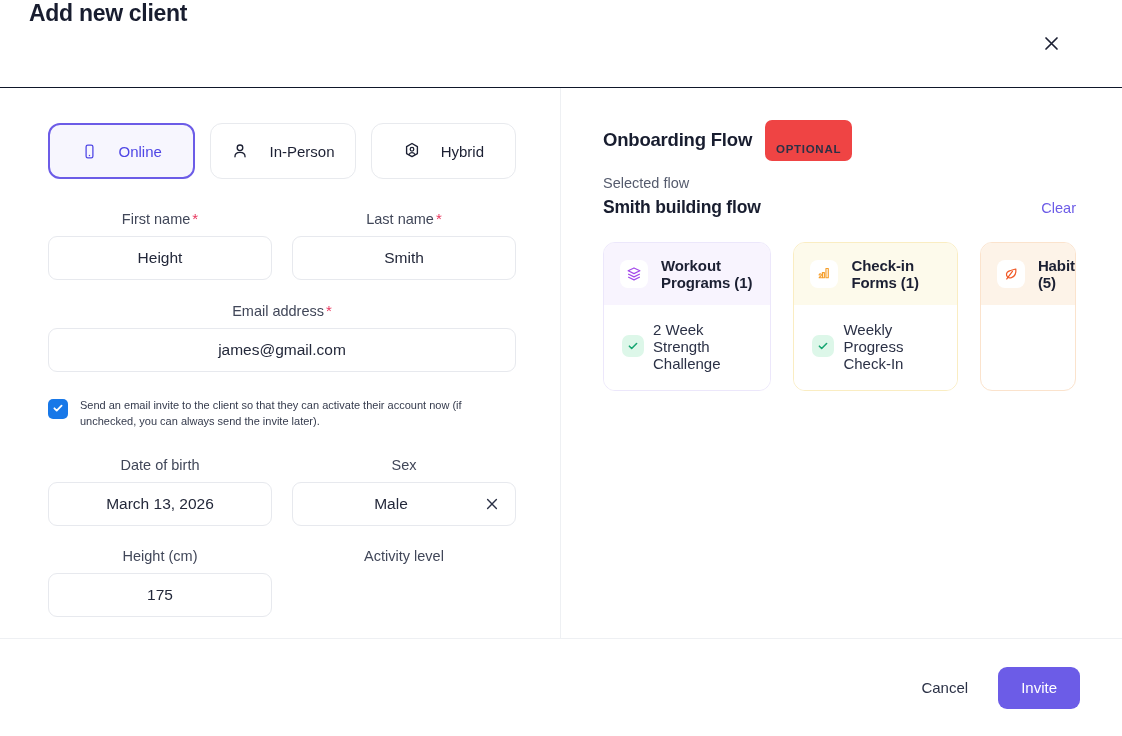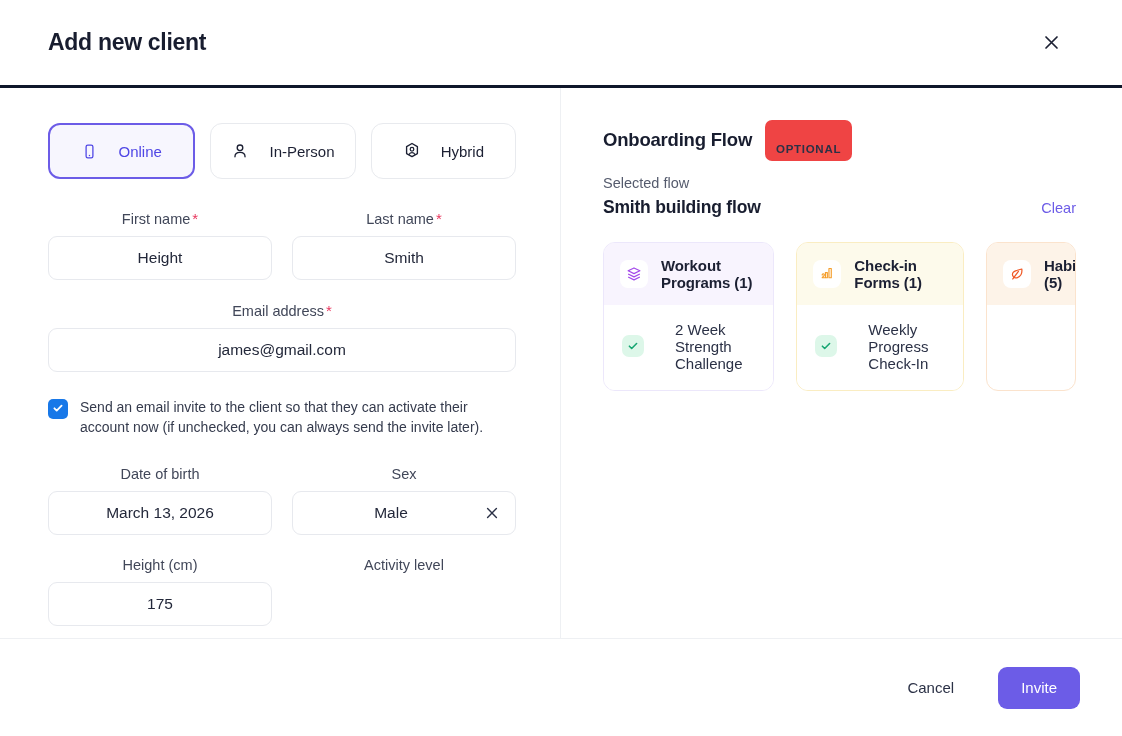--- a/index.html
+++ b/index.html
@@ -19,24 +19,23 @@
     height: 736px;
     background: #ffffff;
     display: flex;
     flex-direction: column;
   }
 
   
   .modal-header {
     height: 88px;
     flex: 0 0 88px;
-    border-bottom: 3px solid #0f172a;
-    display: flex;
-    align-items: center;
-    padding: 0 48px;
+    border-bottom: 1px solid #0f172a;
+    display: flex;
+    padding: 0 29px;
     position: relative;
   }
   .modal-title {
     font-size: 23px;
     font-weight: 700;
     letter-spacing: -0.3px;
     color: #181d2f;
   }
   .close-btn {
     position: absolute;
@@ -168,21 +167,21 @@
     height: 20px;
     border-radius: 5px;
     background: #1878e8;
     display: flex;
     align-items: center;
     justify-content: center;
     cursor: pointer;
     margin-top: 1px;
   }
   .check-text {
-    font-size: 14px;
+    font-size: 11px;
     line-height: 1.42;
     color: #353b4d;
     max-width: 432px;
   }
 
   
   .flow-head {
     display: flex;
     align-items: center;
     gap: 13px;
@@ -276,21 +275,21 @@
     font-size: 15px;
     font-weight: 700;
     color: #1c2033;
     letter-spacing: -0.1px;
   }
 
   .card-body { background: #ffffff; }
   .card-item {
     display: flex;
     align-items: center;
-    gap: 31px;
+    gap: 9px;
     padding: 16px 16px 18px 18px;
   }
   .item-check {
     flex: 0 0 auto;
     width: 22px;
     height: 22px;
     border-radius: 7px;
     background: #ddf7e9;
     display: flex;
     align-items: center;
@@ -302,21 +301,21 @@
   }
 
   
   .modal-footer {
     flex: 0 0 98px;
     height: 98px;
     border-top: 1px solid #eef0f3;
     display: flex;
     align-items: center;
     justify-content: flex-end;
-    gap: 40px;
+    gap: 26px;
     padding: 0 42px;
   }
   .btn-cancel {
     background: none;
     border: none;
     font-family: inherit;
     font-size: 15px;
     color: #2b3146;
     cursor: pointer;
     padding: 10px 4px;

